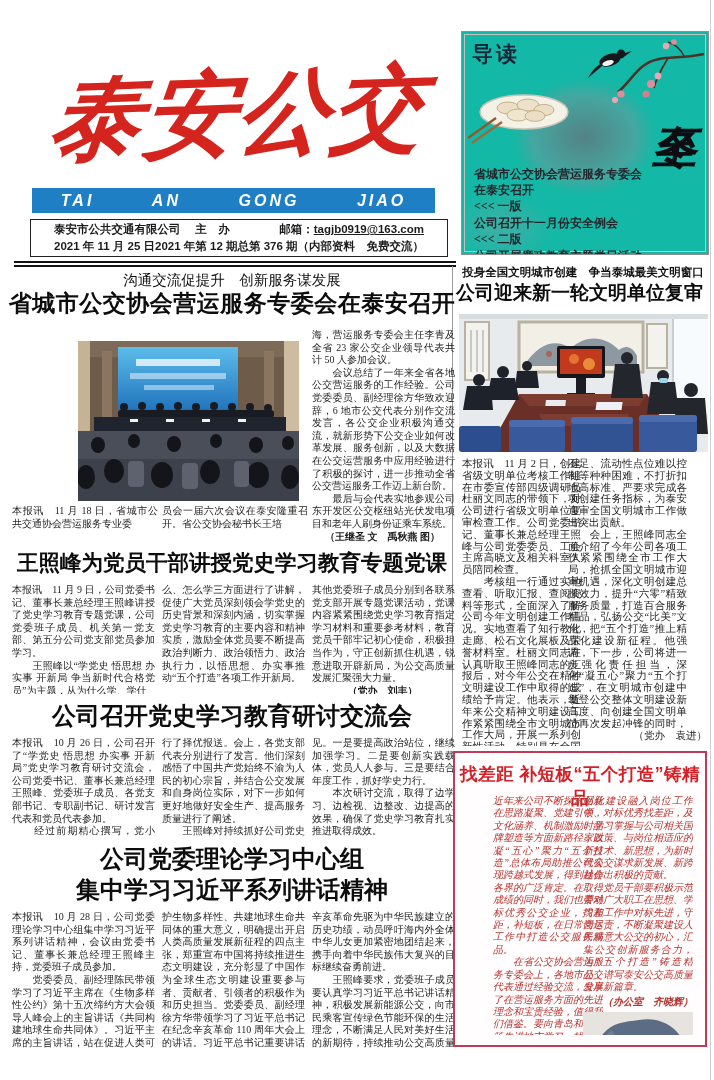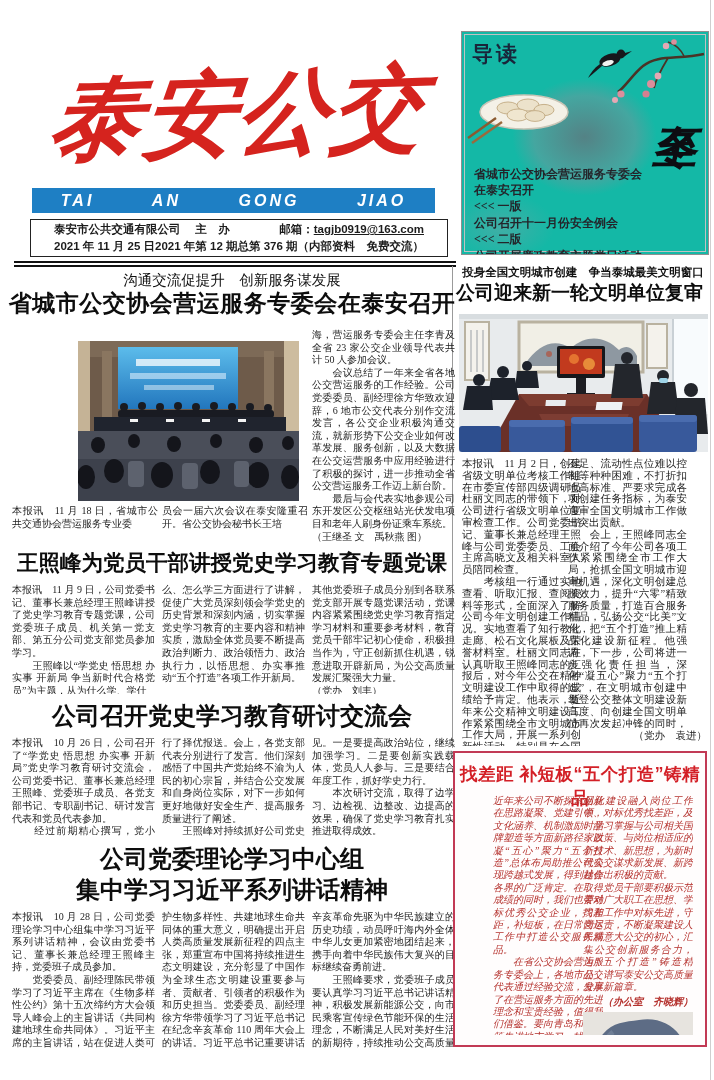--- a/index.html
+++ b/index.html
@@ -50,21 +50,21 @@
     font-family:"Liberation Sans","DejaVu Sans",sans-serif;}
   .h3{left:8px;top:700px;width:448px;text-align:center;font-size:24px;font-weight:bold;color:#0d0d0d;
     font-family:"Liberation Sans","DejaVu Sans",sans-serif;}
   .h4{left:8px;top:843px;width:448px;text-align:center;font-size:24px;font-weight:bold;color:#0d0d0d;
     line-height:31px;font-family:"Liberation Sans","DejaVu Sans",sans-serif;}
   .kicker-r{left:458px;top:265px;width:250px;text-align:center;font-size:11.5px;font-weight:bold;color:#111;}
   .h-r{left:456px;top:280px;width:254px;text-align:left;font-size:19px;font-weight:bold;color:#0d0d0d;
     font-family:"Liberation Sans","DejaVu Sans",sans-serif;}
   .col{overflow:hidden;font-size:10px;line-height:12.6px;text-align:justify;color:#1c1c1c;}
   .btxt{white-space:pre-wrap;}
-  .byline{display:block;text-align:left;font-weight:normal;padding-right:2px;}
+  .byline{display:block;text-align:center;font-weight:bold;padding-right:2px;}
   .col-r{overflow:hidden;font-size:10.5px;line-height:11.8px;text-align:justify;color:#1c1c1c;}
   
   .combox{left:453px;top:751px;width:254px;height:296px;border:2px solid #c23a55;background:#fffdfd;box-sizing:border-box;}
   .com-title{position:absolute;left:0;top:9px;width:100%;text-align:center;font-size:17.5px;font-weight:bold;
     color:#d31f26;letter-spacing:.5px;font-family:"Liberation Sans","DejaVu Sans",sans-serif;}
   .com-col{position:absolute;top:42px;width:110px;height:240px;overflow:hidden;
     font-size:10px;line-height:12.4px;font-style:italic;color:#b5322e;text-align:justify;}
   .com-byline{display:block;text-align:right;font-weight:bold;margin-top:2px;}
   svg{display:block;}
 </style>

